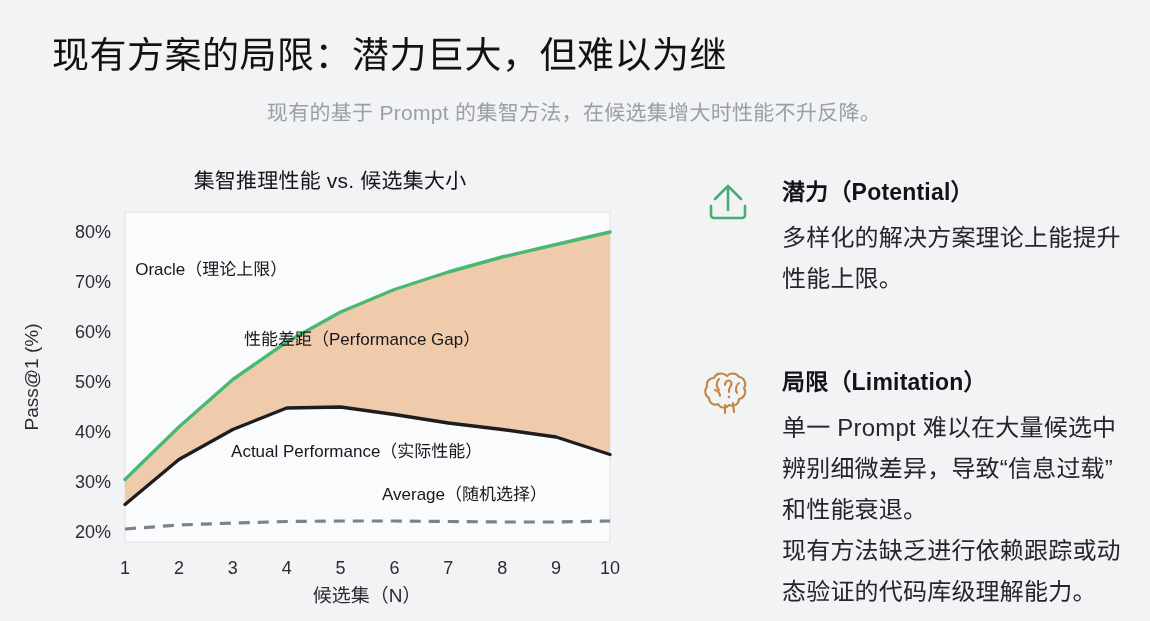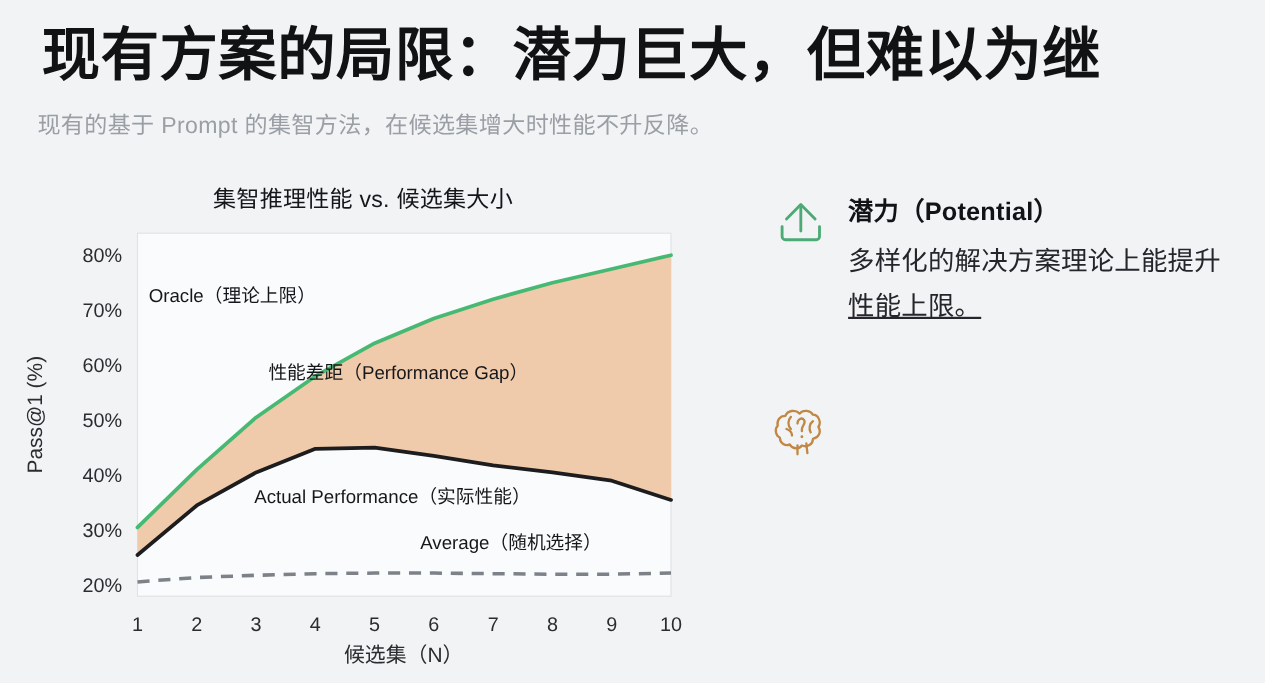--- a/index.html
+++ b/index.html
@@ -18,35 +18,36 @@
   }
 
   
   .header {
     position: absolute;
     left: 34px;
     top: 16px;
     width: 1080px;
   }
   .slide-title {
-    font-size: 53px;
-    font-weight: 700;
+    font-size: 37px;
+    font-weight: 400;
     letter-spacing: 0.5px;
     line-height: 1.18;
     color: #111214;
-    margin: 4px;
+    margin: 18px;
     white-space: nowrap;
   }
   .slide-subtitle {
     font-size: 21px;
     font-weight: 400;
     color: #9a9ea5;
     margin: 14px 0 0 0;
     letter-spacing: 0.3px;
     white-space: nowrap;
+    text-align: center;
   }
 
   
   .content {
     position: absolute;
     left: 0;
     top: 150px;
     width: 1150px;
     height: 471px;
   }
@@ -104,21 +105,21 @@
     top: 0;
     width: 440px;
     height: 471px;
   }
   .point {
     position: absolute;
     left: 0;
     width: 440px;
     display: flex;
     align-items: flex-start;
-    gap: 15px;
+    gap: 26px;
   }
   .point-potential { top: 22px; }
   .point-limitation { top: 212px; }
 
   .point-icon {
     flex: 0 0 auto;
     width: 56px;
     height: 56px;
     display: flex;
     align-items: center;
@@ -137,21 +138,21 @@
     margin: 0 0 12px 0;
     white-space: nowrap;
   }
   .point-text {
     font-size: 24px;
     line-height: 1.62;
     color: #25262b;
     margin: 0;
     letter-spacing: 0.2px;
   }
-  .point-text + .point-text { margin-top: 2px; text-decoration: underline; }
+  .point-text + .point-text { margin-top: 2px; }
 </style>
 </head>
 <body>
 
 <div class="header">
   <h1 class="slide-title">现有方案的局限：潜力巨大，但难以为继</h1>
   <p class="slide-subtitle">现有的基于 Prompt 的集智方法，在候选集增大时性能不升反降。</p>
 </div>
 
 <div class="content">
@@ -227,16 +228,24 @@
           <path d="M24 7 C20 3 13 4 11 9 C6 9 3 13 4 18 C1 21 2 27 6 29 C6 34 11 37 15 35 C17 39 23 40 26 36 C31 38 36 35 36 30 C41 29 44 24 41 19 C44 15 41 8 36 8 C34 4 27 3 24 7 Z"></path>
           <path d="M16 10 C13 13 13 18 16 21"></path>
           <path d="M36 14 C33 16 32 21 34 24"></path>
           <path d="M22 36 L22 44"></path>
           <path d="M30 34 L31 43"></path>
           <path d="M12 21 C15 22 17 24 17 27"></path>
           <path d="M22 16 C22 12 26 10 28 13 C30 16 26 18 26 21 L26 23"></path>
           <circle cx="26" cy="28" r="1.3" fill="#c08844" stroke="none"></circle>
         </svg>
       </div>
+      <div class="point-body">
+        <div class="point-heading">局限（Limitation）</div>
+        <p class="point-text">单一 Prompt 难以在大量候选中</p>
+        <p class="point-text">辨别细微差异，导致“信息过载”</p>
+        <p class="point-text">和性能衰退。</p>
+        <p class="point-text">现有方法缺乏进行依赖跟踪或动</p>
+        <p class="point-text">态验证的代码库级理解能力。</p>
+      </div>
     </div>
 
   </div>
 </div>
 
 </body></html>

